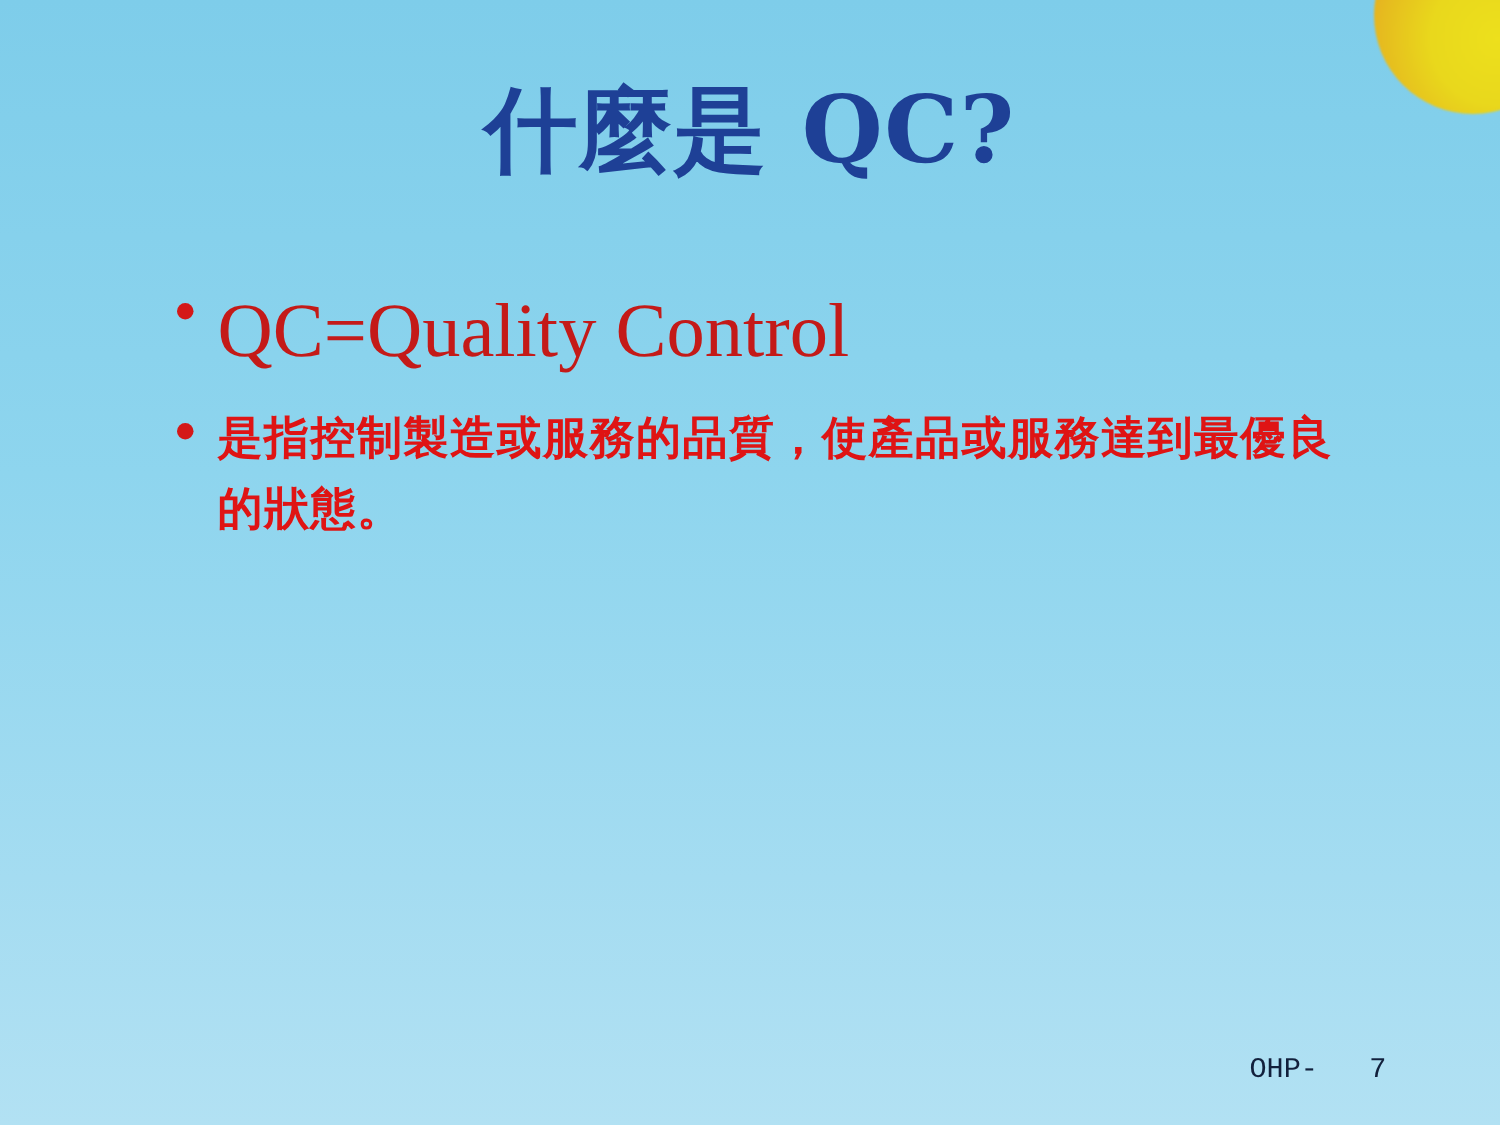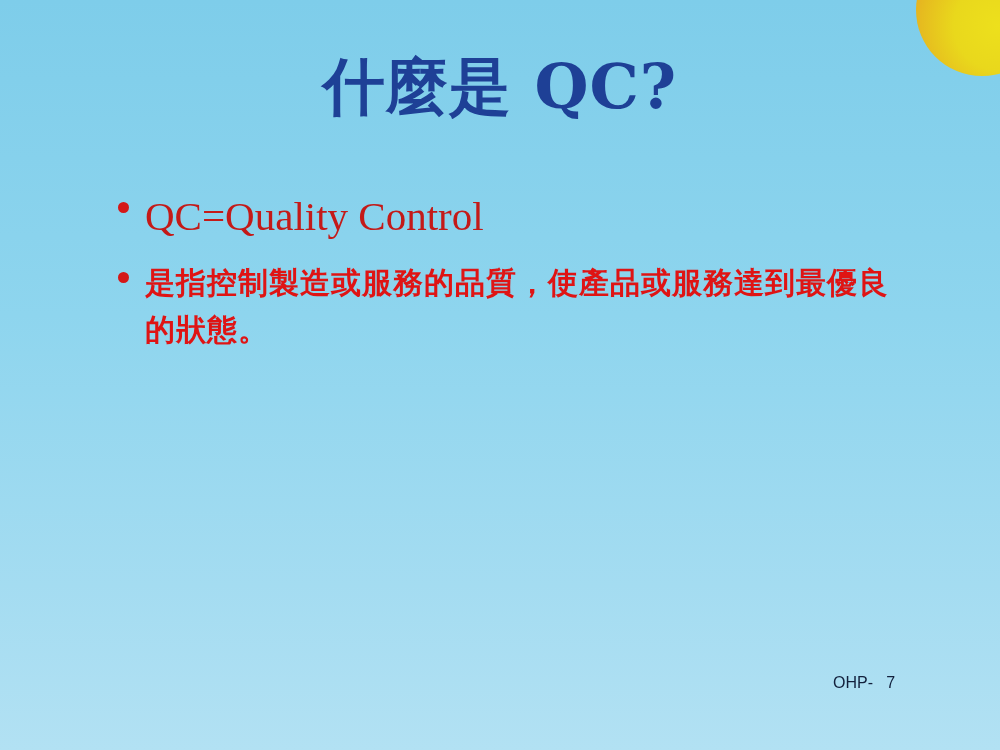--- a/index.html
+++ b/index.html
@@ -81,42 +81,42 @@
     height: 11px;
     border-radius: 50%;
     background: #D41818;
     margin-right: 16px;
   }
   .dot.dot-en { margin-top: 6px; }
   .dot.dot-cn { margin-top: 13px; }
 
   .bullet-text-en {
     font-family: "Liberation Serif", "DejaVu Serif", serif;
-    font-size: 41px;
+    font-size: 51px;
     line-height: 1.0;
     color: #C41A18;
     white-space: nowrap;
   }
   .bullet-text-cn {
     font-family: "DejaVu Sans", "Liberation Sans", sans-serif;
     font-weight: bold;
     font-size: 30px;
     line-height: 1.58;
     color: #DF1414;
     letter-spacing: 1px;
     max-width: 770px;
   }
 
   
   #footer {
     position: absolute;
     left: 833px;
-    top: 674px;
-    font-family: Liberation Sans, sans-serif;
-    font-size: 16px;
+    top: 702px;
+    font-family: Liberation Mono, monospace;
+    font-size: 19px;
     color: #12203C;
     white-space: pre;
   }
 </style>
 </head>
 <body>
 
 <div id="slide">
 
   <div id="sun"></div>

